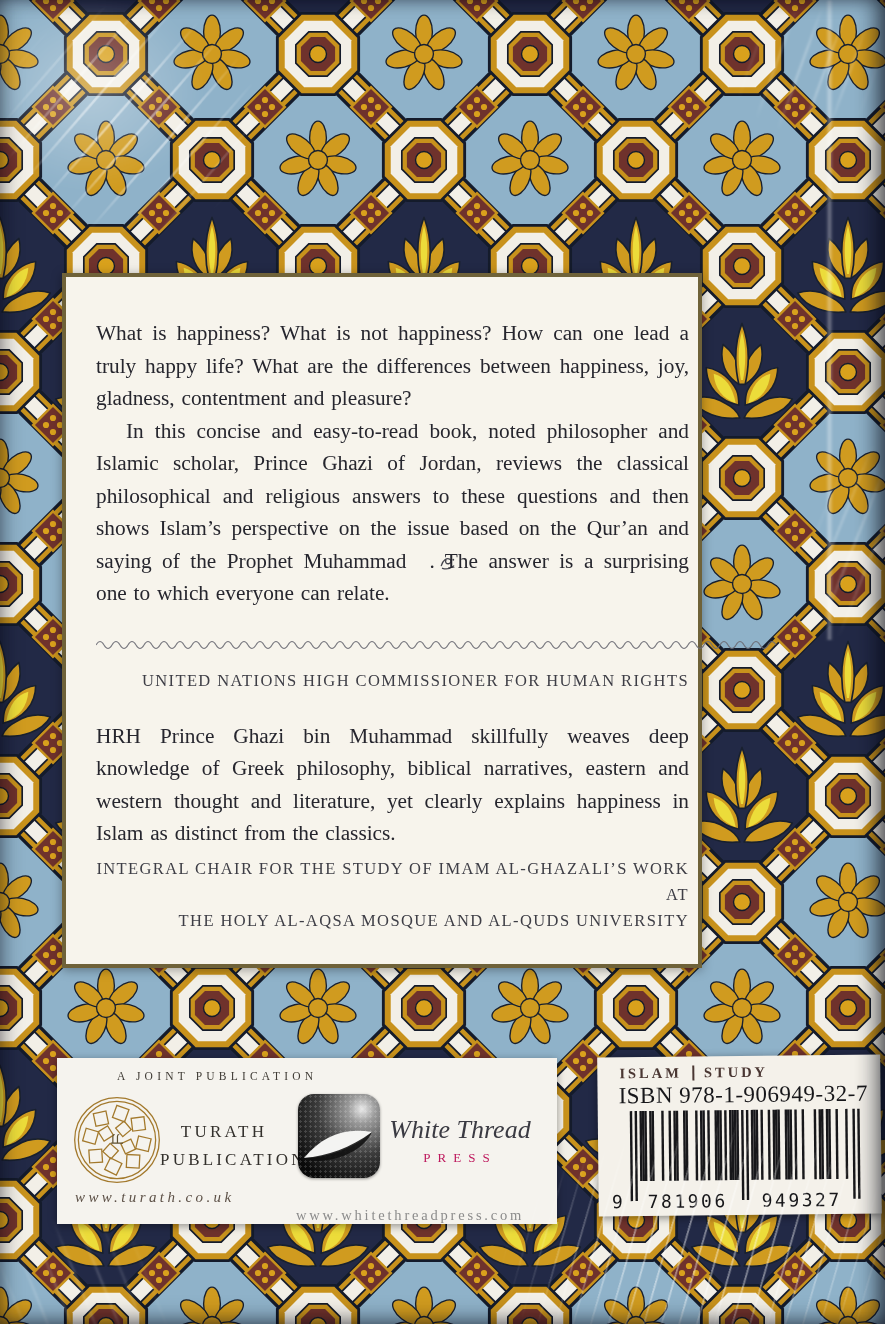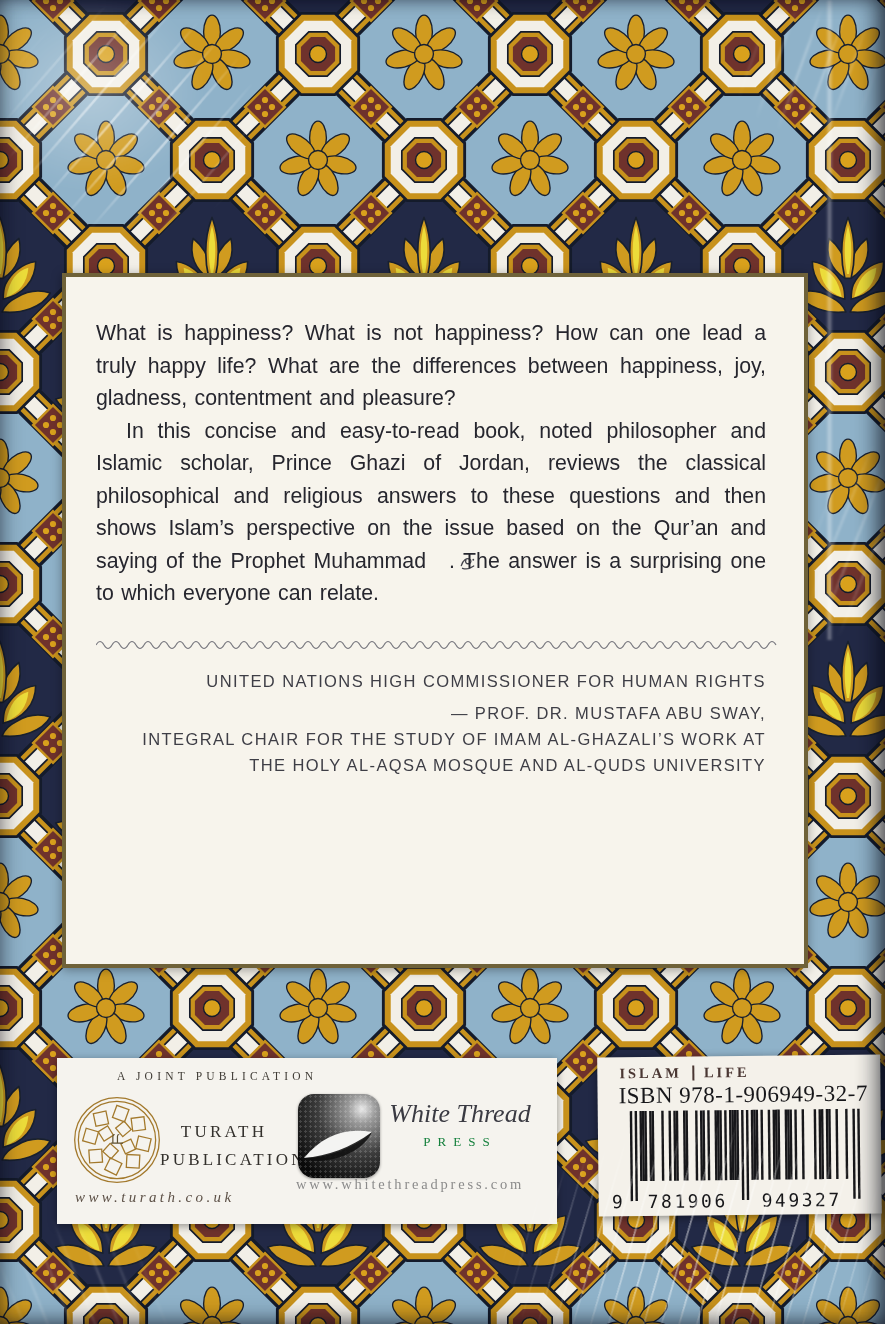--- a/index.html
+++ b/index.html
@@ -4,23 +4,23 @@
 <style>
   html,body{margin:0;padding:0;width:885px;height:1324px;overflow:hidden;background:#0a0c14;}
   .book{position:absolute;inset:0;width:885px;height:1324px;}
   .bg{position:absolute;left:0;top:0;}
   .b1 line{stroke:#141b2b;stroke-width:33;}
   .b2 line{stroke:#c8921c;stroke-width:26;}
   .b3 line{stroke:#141b2b;stroke-width:17;}
   .b4 line{stroke:#f2efe7;stroke-width:13.5;}
 
   
-  .panel{position:absolute;left:62px;top:273px;width:746px;height:695px;box-sizing:border-box;
-    background:#f7f4ec;border:4px solid #6f6239;padding:40px 38px 0 30px;
-    font-family:Liberation Sans, sans-serif;color:#26262e;box-shadow:0 2px 10px rgba(0,0,0,.35);}
+  .panel{position:absolute;left:62px;top:273px;width:640px;height:695px;box-sizing:border-box;
+    background:#f7f4ec;border:4px solid #6f6239;padding:40px 9px 0 30px;
+    font-family:Liberation Serif, serif;color:#26262e;box-shadow:0 2px 10px rgba(0,0,0,.35);}
   .syn{margin:0;font-size:21.3px;line-height:32.5px;text-align:justify;word-spacing:1.5px;}
   .indent{text-indent:30px;}
   .pbuh{display:inline-block;width:19px;height:17px;vertical-align:-3px;margin:0 2px;}
   .divider{margin:26px 0 22px 0;height:10px;}
   .attr{margin-top:6px;text-align:right;font-size:16.5px;line-height:26px;letter-spacing:1.4px;color:#3e3e46;}
   .q2{margin-top:26px;}
 
   
   .pubbar{position:absolute;left:57px;top:1058px;width:500px;height:166px;background:#f5f3ee;
     box-shadow:0 2px 8px rgba(0,0,0,.4);font-family:"Liberation Serif",serif;}
@@ -28,24 +28,24 @@
   .turath-logo{position:absolute;left:14px;top:36px;}
   .turath-name{position:absolute;left:103px;top:60px;width:128px;text-align:center;
     font-size:17px;line-height:28px;letter-spacing:3.2px;color:#33302c;}
   .turath-url{position:absolute;left:18px;top:131px;font-size:15px;letter-spacing:3.4px;color:#5d5147;font-style:italic;}
   .wt-logo{position:absolute;left:241px;top:36px;width:82px;height:84px;border-radius:16px;
     background:
       radial-gradient(rgba(255,255,255,.16) 1px, transparent 1.4px),
       radial-gradient(120% 120% at 78% 18%, #e9e9e9 0%, #9a9a9a 14%, #3c3c3c 45%, #0a0a0a 80%);
     background-size:5px 5px,100% 100%;box-shadow:0 1px 3px rgba(0,0,0,.4);}
   .wt-logo svg{position:absolute;inset:0;}
-  .wt-name{position:absolute;left:330px;top:40px;width:146px;text-align:center;color:#3a3a42;}
+  .wt-name{position:absolute;left:330px;top:56px;width:146px;text-align:center;color:#3a3a42;}
   .wt-script{font-style:italic;font-size:26px;line-height:32px;}
-  .wt-press{font-size:13px;letter-spacing:7px;color:#15803d;margin-top:4px;}
-  .wt-url{position:absolute;left:239px;top:118px;font-size:14.5px;letter-spacing:2.8px;color:#8b8b8b;}
+  .wt-press{font-size:13px;letter-spacing:7px;color:#be185d;margin-top:4px;}
+  .wt-url{position:absolute;left:239px;top:149px;font-size:14.5px;letter-spacing:2.8px;color:#8b8b8b;}
 
   
   .isbnbox{position:absolute;left:598px;top:1056px;width:283px;height:159px;background:#f4f1ea;
     transform:rotate(-0.6deg);box-shadow:0 2px 8px rgba(0,0,0,.45);font-family:"Liberation Serif",serif;}
   .cat{position:absolute;left:22px;top:8px;font-size:14.5px;font-weight:bold;letter-spacing:3px;color:#4a3733;}
   .catsep{display:inline-block;width:2px;height:15px;background:#4a3733;margin:0 10px;vertical-align:-3px;}
   .isbn{position:absolute;left:21px;top:26px;font-size:23px;letter-spacing:.5px;color:#17171a;}
   .barcode{position:absolute;left:12px;top:52px;}
 
   
@@ -204,22 +204,22 @@
     <div class="divider">
       <svg width="682" height="10">
           <path id="wavepath" fill="none" stroke="#6b6b74" stroke-width="1.1" opacity=".9" d="M0 5 q4 -7 8 0 t8 0 t8 0 t8 0 t8 0 t8 0 t8 0 t8 0 t8 0 t8 0 t8 0 t8 0 t8 0 t8 0 t8 0 t8 0 t8 0 t8 0 t8 0 t8 0 t8 0 t8 0 t8 0 t8 0 t8 0 t8 0 t8 0 t8 0 t8 0 t8 0 t8 0 t8 0 t8 0 t8 0 t8 0 t8 0 t8 0 t8 0 t8 0 t8 0 t8 0 t8 0 t8 0 t8 0 t8 0 t8 0 t8 0 t8 0 t8 0 t8 0 t8 0 t8 0 t8 0 t8 0 t8 0 t8 0 t8 0 t8 0 t8 0 t8 0 t8 0 t8 0 t8 0 t8 0 t8 0 t8 0 t8 0 t8 0 t8 0 t8 0 t8 0 t8 0 t8 0 t8 0 t8 0 t8 0 t8 0 t8 0 t8 0 t8 0 t8 0 t8 0 t8 0 t8 0 t8 0"></path>
         </svg>
     </div>
 
     <div class="attr">
       <div>UNITED NATIONS HIGH COMMISSIONER FOR HUMAN RIGHTS</div>
     </div>
 
+    <p class="syn q2">HRH Prince Ghazi bin Muhammad skillfully weaves deep knowledge of Greek philosophy, biblical narratives, eastern and western thought and literature, yet clearly explains happiness in Islam as distinct from the classics.</p>
     <div class="attr">
-      <div>— PROF. DR. MUSTAFA ABU SWAY,</div>
       <div>INTEGRAL CHAIR FOR THE STUDY OF IMAM AL-GHAZALI’S WORK AT</div>
       <div>THE HOLY AL-AQSA MOSQUE AND AL-QUDS UNIVERSITY</div>
     </div>
   </div>
 
   <div class="pubbar">
     <div class="joint">A JOINT PUBLICATION</div>
 
     <svg class="turath-logo" width="92" height="92" viewBox="-50 -50 100 100">
       <g fill="none" stroke="#a3792c" stroke-width="1.4">
@@ -256,21 +256,21 @@
       </svg>
     </div>
     <div class="wt-name">
       <div class="wt-script">White Thread</div>
       <div class="wt-press">PRESS</div>
     </div>
     <div class="wt-url">www.whitethreadpress.com</div>
   </div>
 
   <div class="isbnbox">
-    <div class="cat"><span>ISLAM</span><span class="catsep"></span><span>LIFE</span></div>
+    <div class="cat"><span>ISLAM</span><span class="catsep"></span><span>STUDY</span></div>
     <div class="isbn">ISBN 978-1-906949-32-7</div>
     <svg class="barcode" id="barcode-svg" width="256" height="104" viewBox="0 0 256 104">
         <rect x="20.00" y="2" width="2.42" height="90" fill="#17171a"></rect>
         <rect x="24.84" y="2" width="2.42" height="90" fill="#17171a"></rect>
         <rect x="29.68" y="2" width="2.42" height="70" fill="#17171a"></rect>
         <rect x="32.10" y="2" width="2.42" height="70" fill="#17171a"></rect>
         <rect x="34.52" y="2" width="2.42" height="70" fill="#17171a"></rect>
         <rect x="39.36" y="2" width="2.42" height="70" fill="#17171a"></rect>
         <rect x="41.78" y="2" width="2.42" height="70" fill="#17171a"></rect>
         <rect x="51.46" y="2" width="2.42" height="70" fill="#17171a"></rect>

